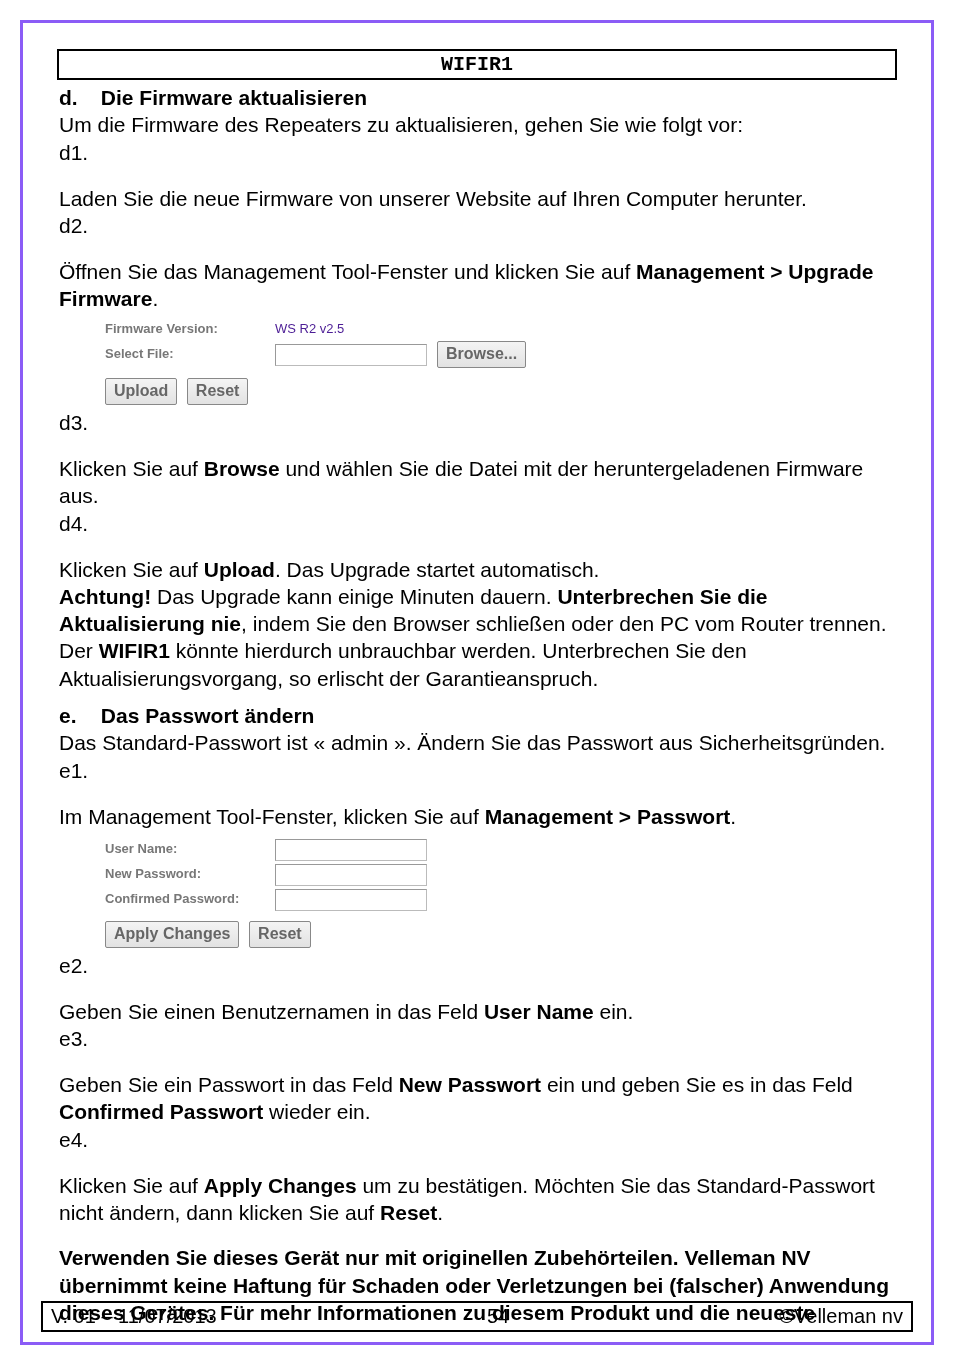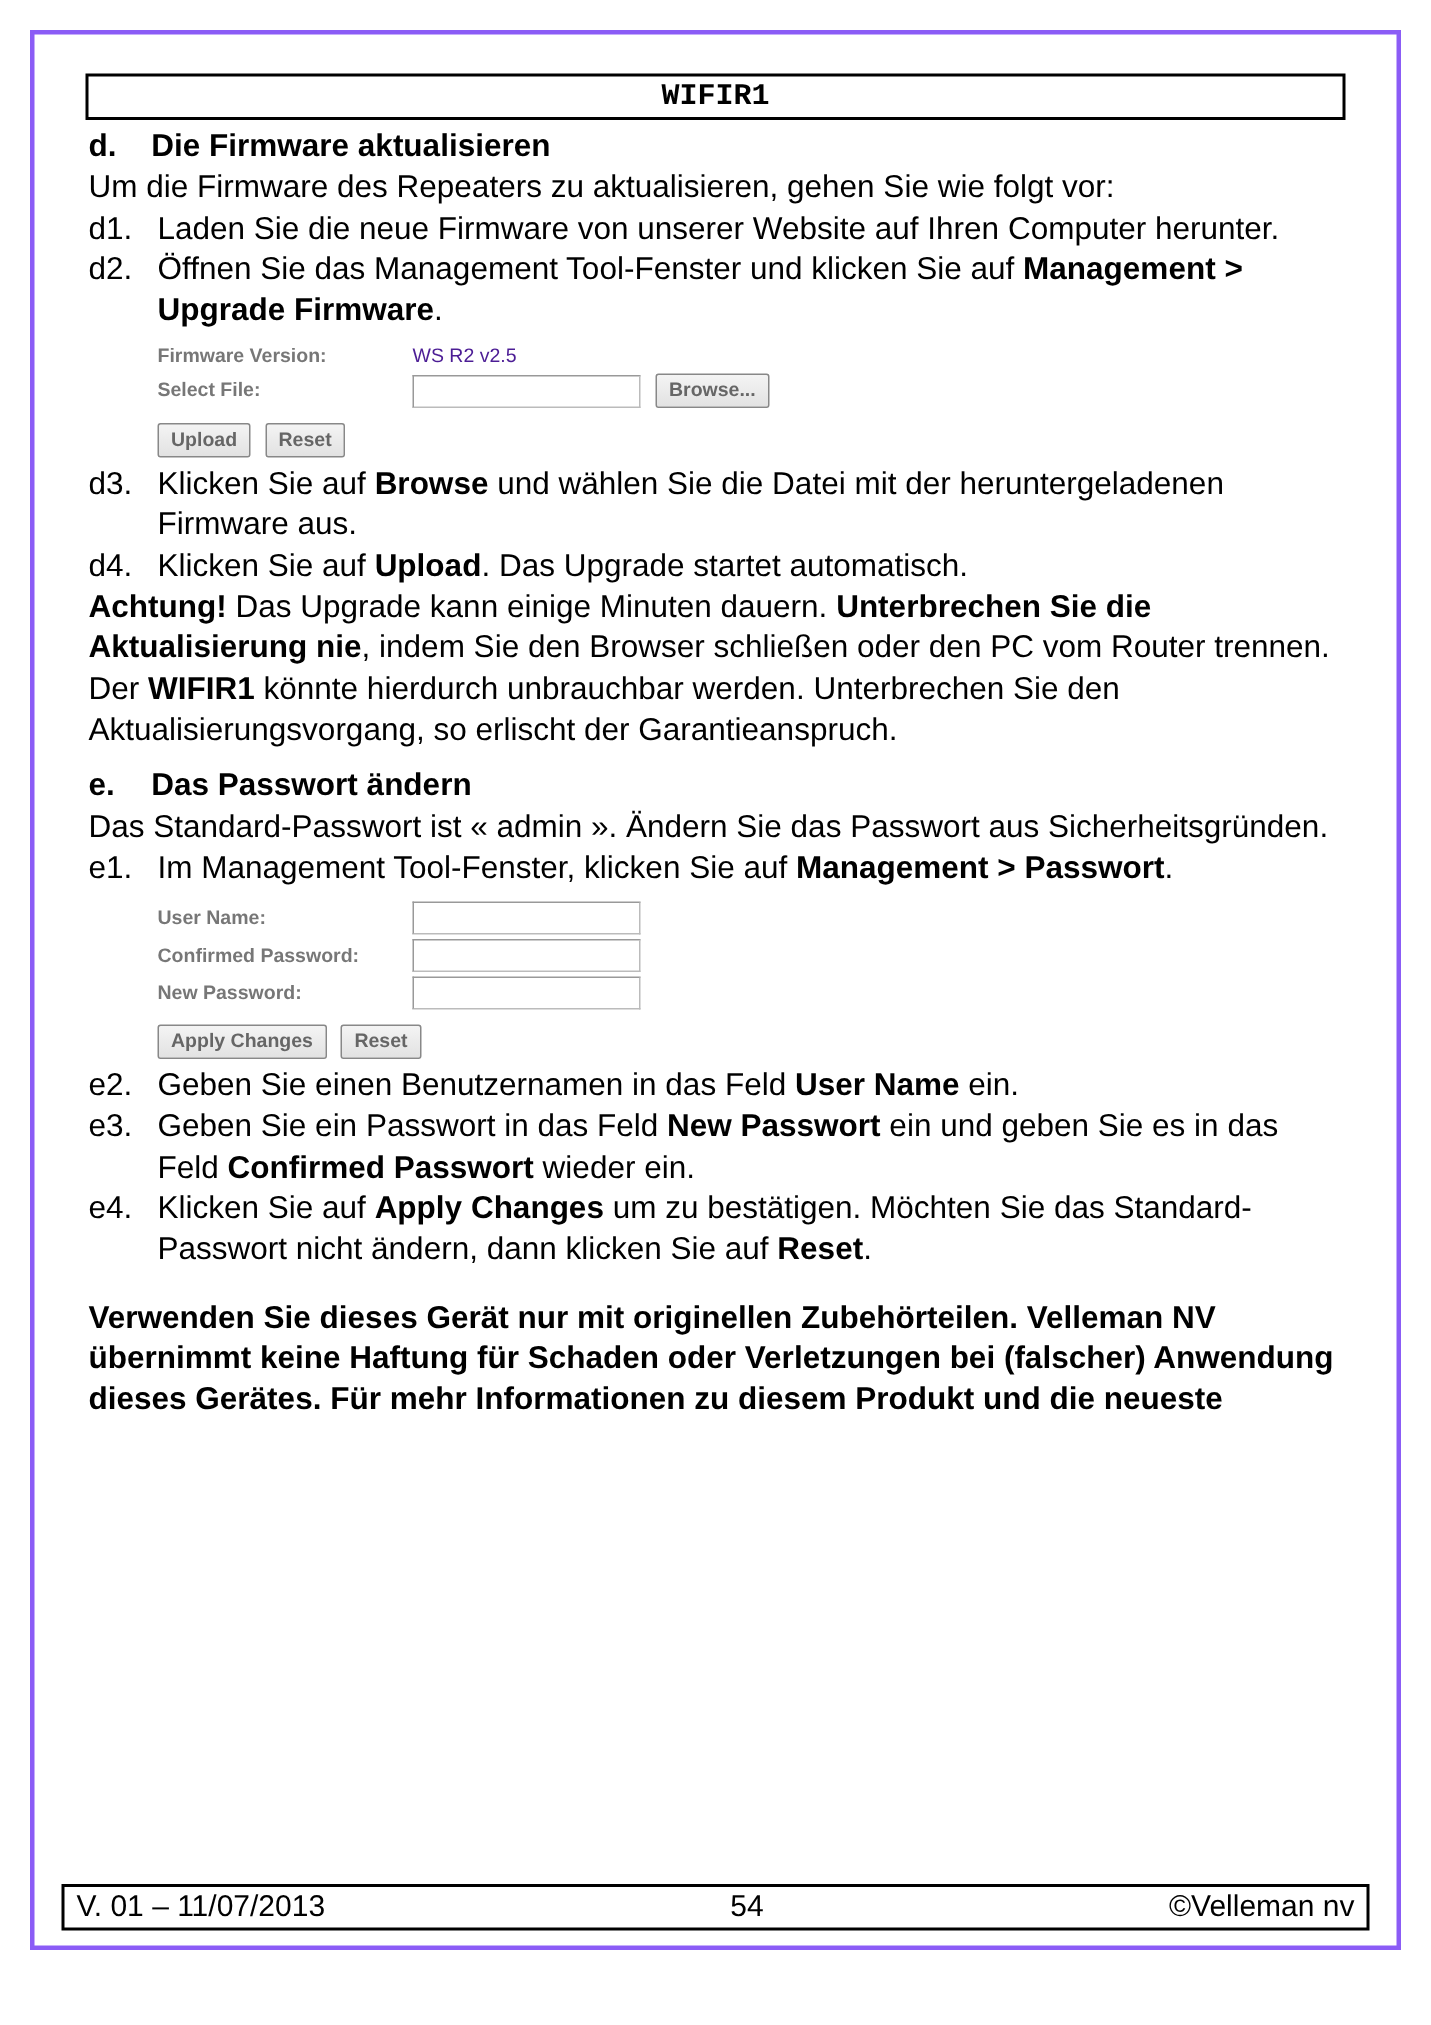--- a/index.html
+++ b/index.html
@@ -36,20 +36,21 @@
     font-weight: bold;
     margin-top: 0;
   }
   .section-letter {
     display: inline-block;
     width: 36px;
   }
   .step {
     display: flex;
     align-items: flex-start;
+    flex-direction: column;
   }
   .step-num {
     flex: 0 0 46px;
   }
   .step-text {
     flex: 1;
   }
   .ui-shot {
     margin-left: 46px;
     font-family: Arial, sans-serif;
@@ -78,21 +79,21 @@
     border: 1px solid #bbb;
     border-top-color: #999;
     border-left-color: #999;
     background: #fff;
   }
   .ui-button {
     display: inline-block;
     border: 1px solid #888;
     background: linear-gradient(#f4f4f4,#e2e2e2);
     color: #666;
-    font-size: 13px;
+    font-size: 16px;
     padding: 2px 8px;
     border-radius: 2px;
     margin-right: 6px;
   }
   .ui-button-row {
     margin-top: 10px;
   }
   .footer {
     border: 2px solid #000;
     margin: 0 18px 10px 18px;
@@ -190,25 +191,25 @@
         <span>Im Management Tool-Fenster, klicken Sie auf </span><b>Management &gt; Passwort</b><span>.</span>
       </div>
     </div>
 
     <div class="ui-shot">
       <div class="ui-row">
         <span class="ui-label">User Name:</span>
         <span class="ui-input"></span>
       </div>
       <div class="ui-row">
+        <span class="ui-label">New Password:</span>
+        <span class="ui-input"></span>
+      </div>
+      <div class="ui-row">
         <span class="ui-label">Confirmed Password:</span>
-        <span class="ui-input"></span>
-      </div>
-      <div class="ui-row">
-        <span class="ui-label">New Password:</span>
         <span class="ui-input"></span>
       </div>
       <div class="ui-button-row">
         <span class="ui-button">Apply Changes</span>
         <span class="ui-button">Reset</span>
       </div>
     </div>
 
     <div class="step">
       <div class="step-num">e2.</div>

